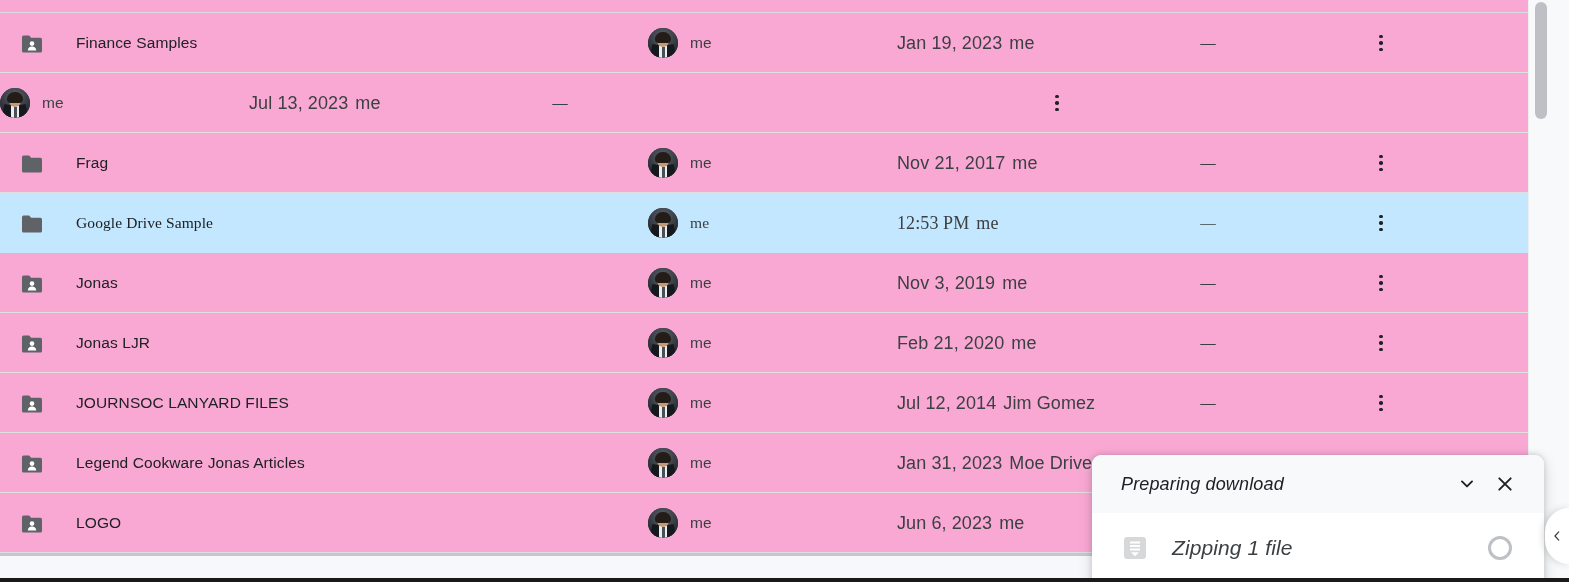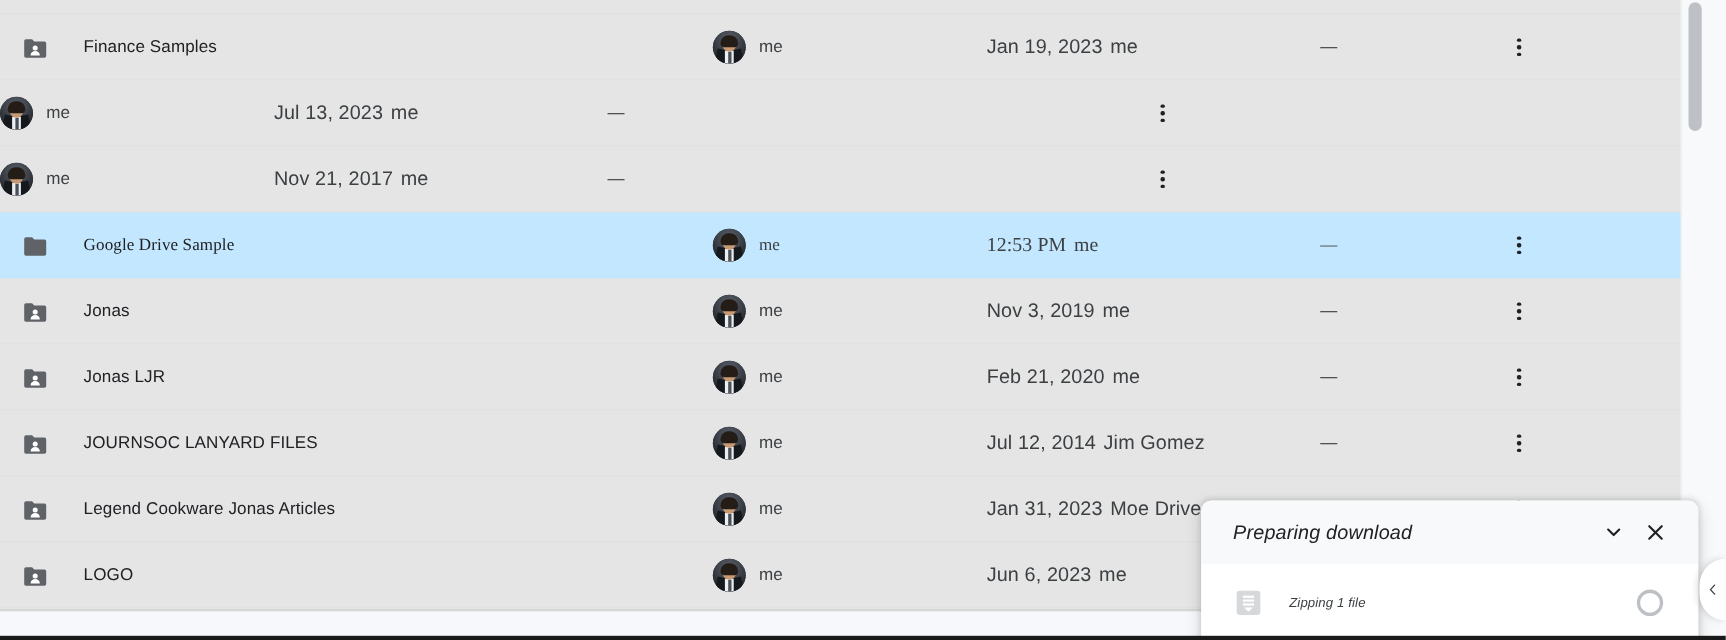--- a/index.html
+++ b/index.html
@@ -8,21 +8,21 @@
     background:#ffffff;
     font-family:"Liberation Sans", sans-serif;
     overflow:hidden;
   }
 
   .app { position:relative; width:1569px; height:582px; background:#fff; overflow:hidden; }
 
   
   .file-list {
     position:absolute; left:0; top:0; width:1528px; height:566px;
-    background:#e5e5e5;
+    background:#f9a8d4;
     padding-left:12px;
   }
   .top-rule { position:absolute; left:0; top:12px; width:1528px; height:1px; background:#dadce0; }
 
   .row {
     position:absolute; left:0; width:1528px; height:60px;
     display:flex; align-items:center;
   }
   .row .divider {
     position:absolute; left:0; bottom:0; width:1528px; height:1px; background:#e0e0e0;
@@ -87,21 +87,21 @@
     font-style:italic;
   }
   .dl-header {
     height:58px; background:#f8f9fa; display:flex; align-items:center;
     padding:0 22px 0 29px; border-radius:9px 9px 0 0;
   }
   .dl-title { flex:1; font-size:18px; color:#202124; letter-spacing:0.15px; }
   .dl-btn { width:34px; height:34px; display:flex; align-items:center; justify-content:center; cursor:pointer; margin-left:4px; }
   .dl-body { display:flex; align-items:center; height:69px; padding:0 20px 0 32px; background:#fff; }
   .zip-icon { width:22px; height:24px; flex:none; margin-right:26px; }
-  .dl-filetext { flex:1; font-size:12px; color:#3c4043; letter-spacing:0.1px; }
+  .dl-filetext { flex:1; font-size:21px; color:#3c4043; letter-spacing:0.1px; }
   .spinner { width:24px; height:24px; border-radius:50%; border:3px solid #bdc1c6; flex:none; margin-right:12px; }
 
   
   .side-tab {
     position:absolute; right:0; top:508px; width:24px; height:56px;
     background:#fff; border-radius:28px 0 0 28px;
     box-shadow:-2px 0 6px rgba(60,64,67,.18);
     display:flex; align-items:center; justify-content:center; cursor:pointer;
   }
 </style>
@@ -171,20 +171,26 @@
           <div class="cell-menu">
             <span class="kebab">
               <i></i>
               <i></i>
               <i></i>
             </span>
           </div>
           <div class="divider"></div>
         </div>
         <div class="row" style="top: 133px;">
+          <div class="cell-name">
+            <span class="folder-icon"><svg width="24" height="21" viewBox="0 0 24 21">
+                <path d="M2 4.2 A1.6 1.6 0 0 1 3.6 2.6 H9.2 L11.1 4.8 H20.4 A1.6 1.6 0 0 1 22 6.4 V18 A1.6 1.6 0 0 1 20.4 19.6 H3.6 A1.6 1.6 0 0 1 2 18 Z" fill="#5f6368"></path>
+              </svg></span>
+            <span class="name-text">Frag</span>
+          </div>
           <div class="cell-owner">
             <span class="avatar">
               <span class="av-bg"></span>
               <span class="av-lapelL"></span>
               <span class="av-lapelR"></span>
               <span class="av-shirt"></span>
               <span class="av-tie"></span>
               <span class="av-face"></span>
               <span class="av-hair"></span>
             </span>

